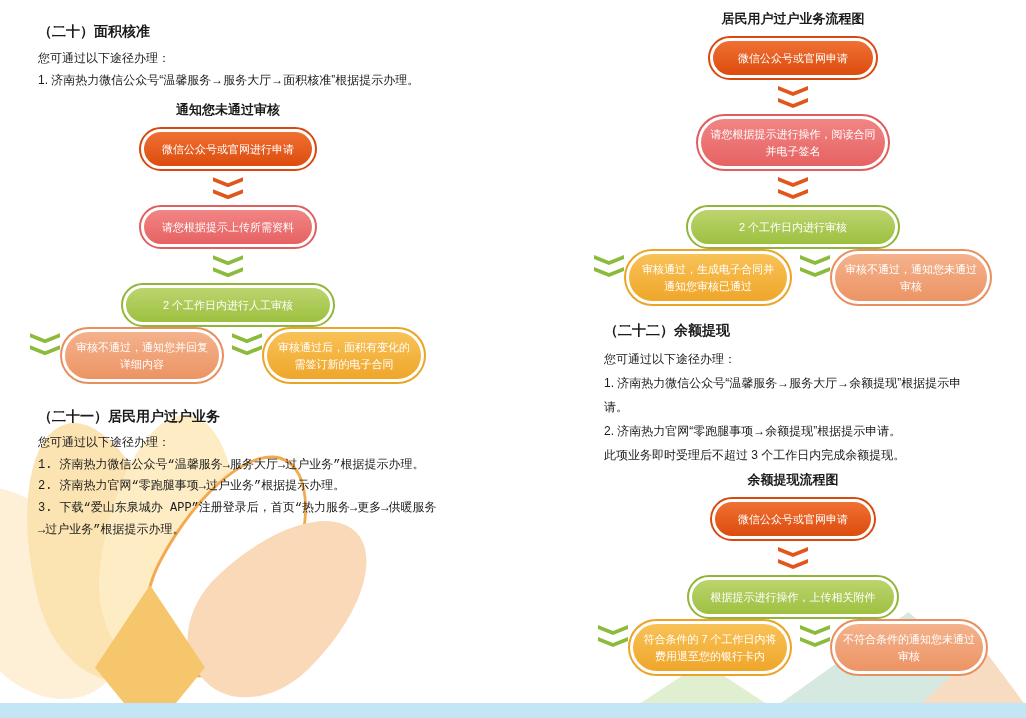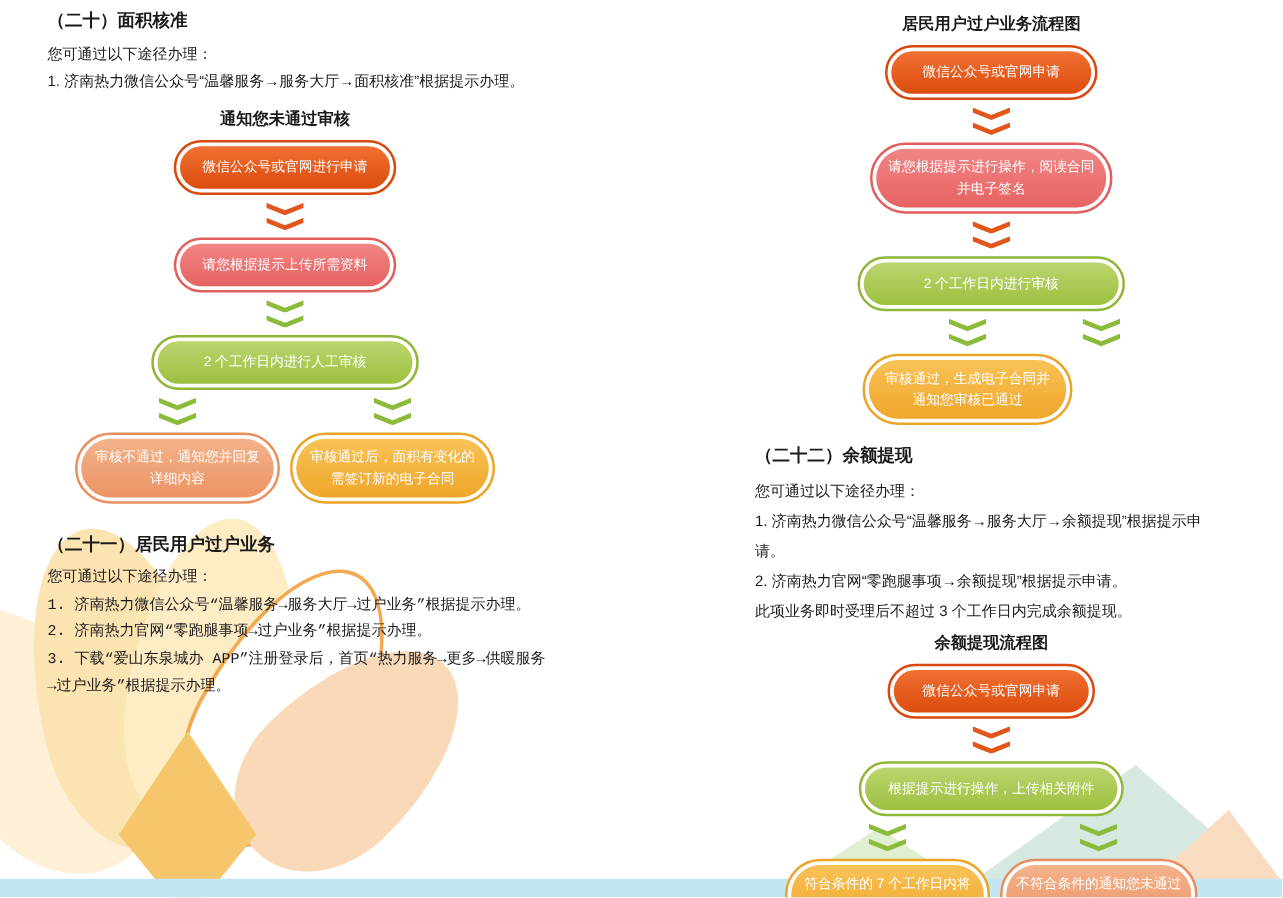--- a/index.html
+++ b/index.html
@@ -28,21 +28,21 @@
   .p-amber  { border-color:#eca426; } .p-amber .pill-in  { background:linear-gradient(180deg,#f8c257,#efa62a); }
   .p-salmon { border-color:#e98f5f; } .p-salmon .pill-in { background:linear-gradient(180deg,#f4b28c,#ec9464); }
 
   .chevs { display:flex; flex-direction:column; align-items:center; margin:6px 0; }
   .chev { width:30px; height:10px; clip-path:polygon(0 0,50% 60%,100% 0,100% 40%,50% 100%,0 40%); }
   .chev + .chev { margin-top:2px; }
   .c-orange { background:#e2561b; }
   .c-green  { background:#8cbb3c; }
 
   .branch { display:flex; gap:8px; align-items:flex-start; }
-  .branch-col { display:flex; flex-direction:column; align-items:center; }
+  .branch-col { display:flex; flex-direction:row; align-items:flex-start; }
 
   
   .deco { position:absolute; z-index:0; }
   .petal { position:absolute; border-radius:50% 50% 48% 48% / 62% 62% 38% 38%; }
   .strip { position:absolute; left:0; bottom:0; width:1026px; height:15px; background:#c4e5f3; z-index:1; }
   .tri { position:absolute; }
 </style>
 </head>
 <body>
 
@@ -55,21 +55,21 @@
     <div class="petal" style="left:165px;top:445px;width:130px;height:240px;background:#fff;border:3px solid #f3a94f;transform:rotate(28deg);"></div>
     <div class="petal" style="left:215px;top:500px;width:130px;height:212px;background:#f9d9b8;transform:rotate(46deg);"></div>
     <div class="tri" style="left:95px;top:585px;width:110px;height:150px;background:#f6c66c;clip-path:polygon(50% 0,100% 55%,50% 100%,0 55%);"></div>
 
     <div class="tri" style="left:760px;top:612px;width:270px;height:106px;background:#d5e9e0;clip-path:polygon(55% 0,0 100%,100% 100%);"></div>
     <div class="tri" style="left:905px;top:648px;width:130px;height:70px;background:#f7dcc2;clip-path:polygon(60% 0,0 100%,100% 100%);"></div>
     <div class="tri" style="left:618px;top:662px;width:170px;height:56px;background:#e0efcf;clip-path:polygon(50% 0,0 100%,100% 100%);"></div>
   </div>
   <div class="strip"></div>
 
-  <div class="col" style="left:38px;top:8px;width:402px;">
+  <div class="col" style="left:38px;top:23px;width:402px;">
     <div class="sec-title">（二十）面积核准</div>
     <div class="body-line">您可通过以下途径办理：</div>
     <div class="body-line">1. 济南热力微信公众号“温馨服务→服务大厅→面积核准”根据提示办理。</div>
 
     <div class="chart" style="width:380px;">
       <div class="chart-title">通知您未通过审核</div>
       <div class="pill p-red" style="width:178px;">
         <div class="pill-in">微信公众号或官网进行申请</div>
       </div>
       <div class="chevs">
@@ -145,20 +145,23 @@
           </div>
           <div class="pill p-amber" style="width:168px;">
             <div class="pill-in">审核通过，生成电子合同并通知您审核已通过</div>
           </div>
         </div>
         <div class="branch-col">
           <div class="chevs">
             <span class="chev c-green"></span>
               <span class="chev c-green"></span>
           </div>
+          <div class="pill p-salmon" style="width:162px;">
+            <div class="pill-in">审核不通过，通知您未通过审核</div>
+          </div>
         </div>
       </div>
     </div>
 
     <div class="s22" style="margin-top:16px;">
       <div class="sec-title">（二十二）余额提现</div>
       <div class="body-line">您可通过以下途径办理：</div>
       <div class="body-line">1. 济南热力微信公众号“温馨服务→服务大厅→余额提现”根据提示申请。</div>
       <div class="body-line">2. 济南热力官网“零跑腿事项→余额提现”根据提示申请。</div>
       <div class="body-line">此项业务即时受理后不超过 3 个工作日内完成余额提现。</div>

